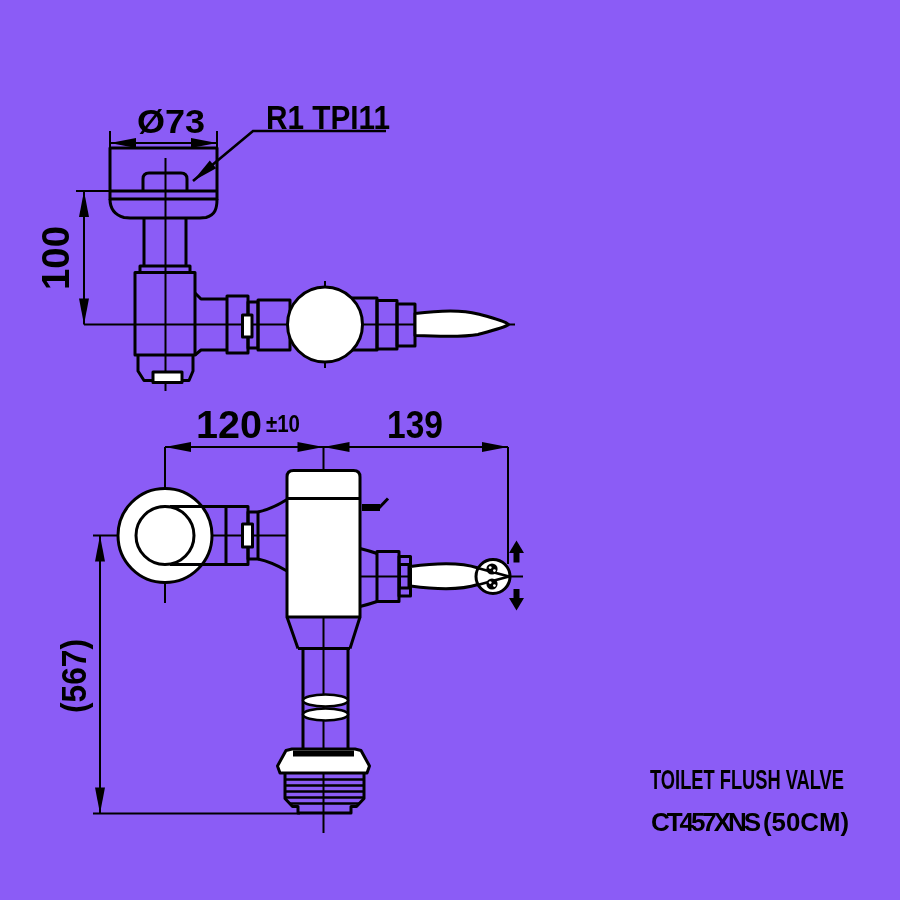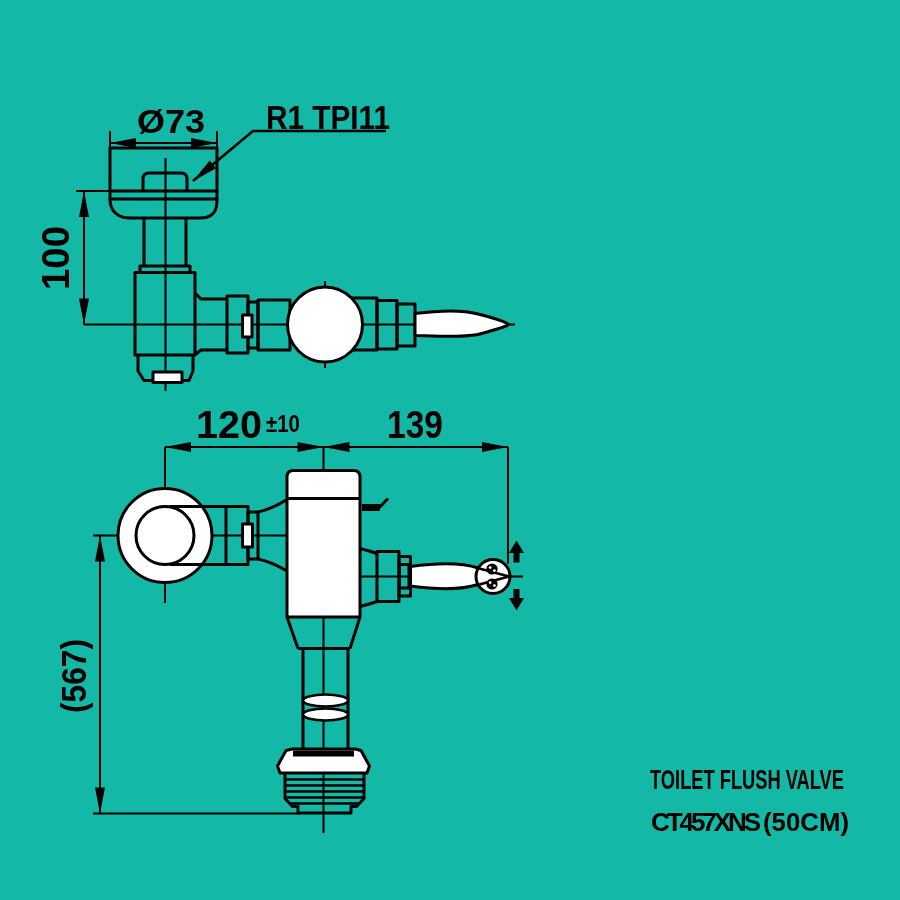--- a/index.html
+++ b/index.html
@@ -1,16 +1,16 @@
 <!DOCTYPE html>
 <html><head>
 <meta charset="utf-8">
 <style>
   html,body{margin:0;padding:0;background:#ffffff;}
-  .page{width:900px;height:900px;background:#14b8a6;position:relative;overflow:hidden;}
+  .page{width:900px;height:900px;background:#8b5cf6;position:relative;overflow:hidden;}
   svg{display:block;}
   .o  {stroke:#000;stroke-width:3;fill:none;stroke-linejoin:round;}
   .ow {stroke:#000;stroke-width:3;fill:#fff;stroke-linejoin:round;}
   .t  {stroke:#000;stroke-width:2;fill:none;}
   .t2 {stroke:#000;stroke-width:2.6;fill:none;}
   .f  {fill:#000;stroke:none;}
   .band{stroke:#000;stroke-width:6;fill:none;}
   .flagline{stroke:#000;stroke-width:7;fill:none;}
   .flagtick{stroke:#000;stroke-width:3;fill:none;}
   text{font-family:"Liberation Sans","DejaVu Sans",sans-serif;font-weight:bold;fill:#000;}

